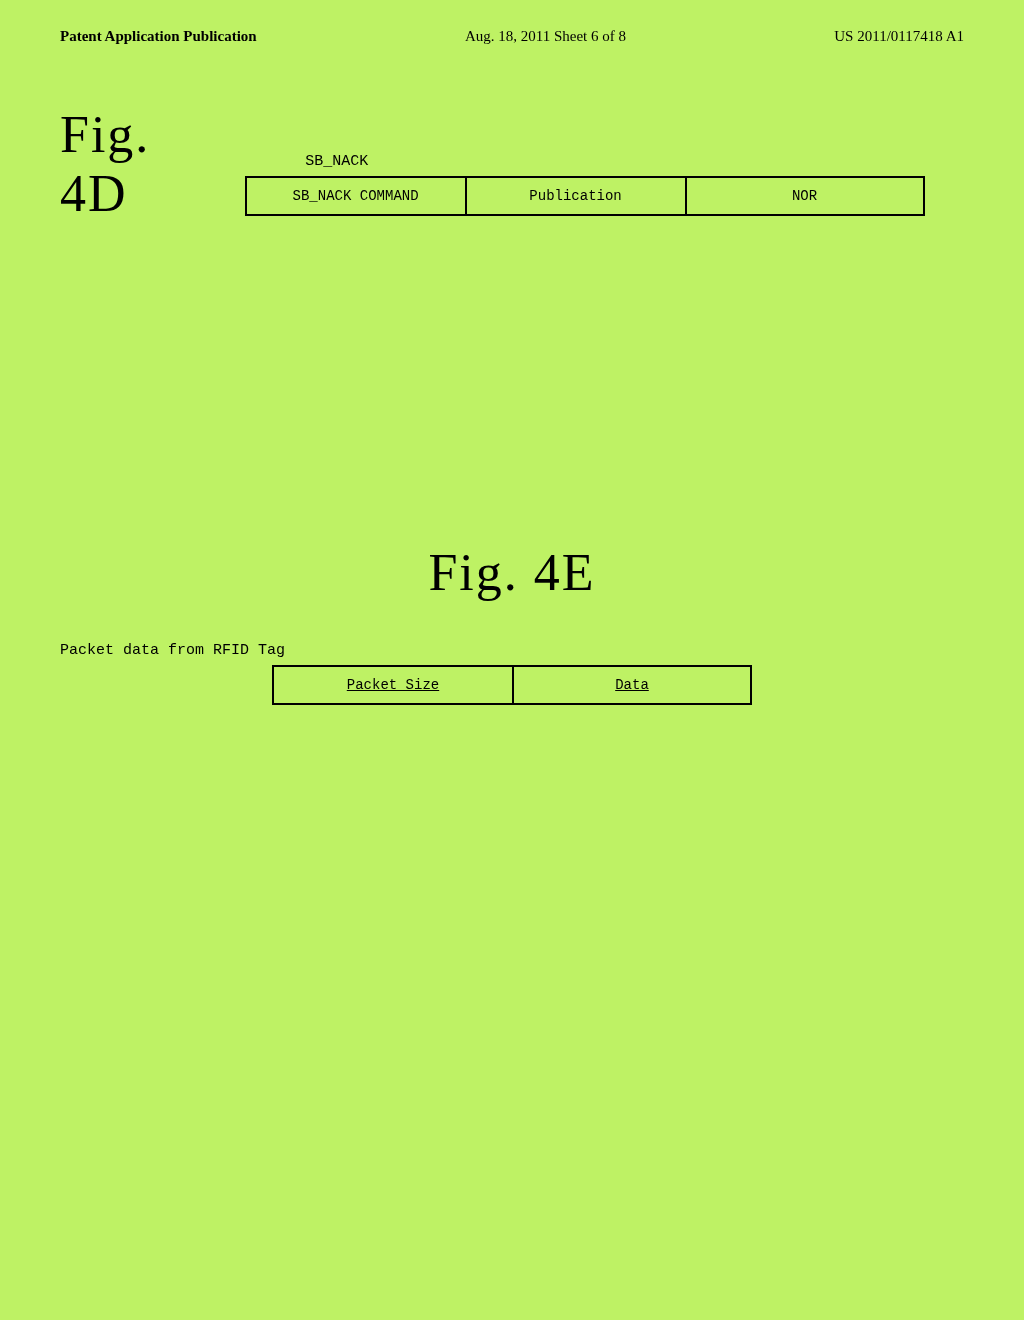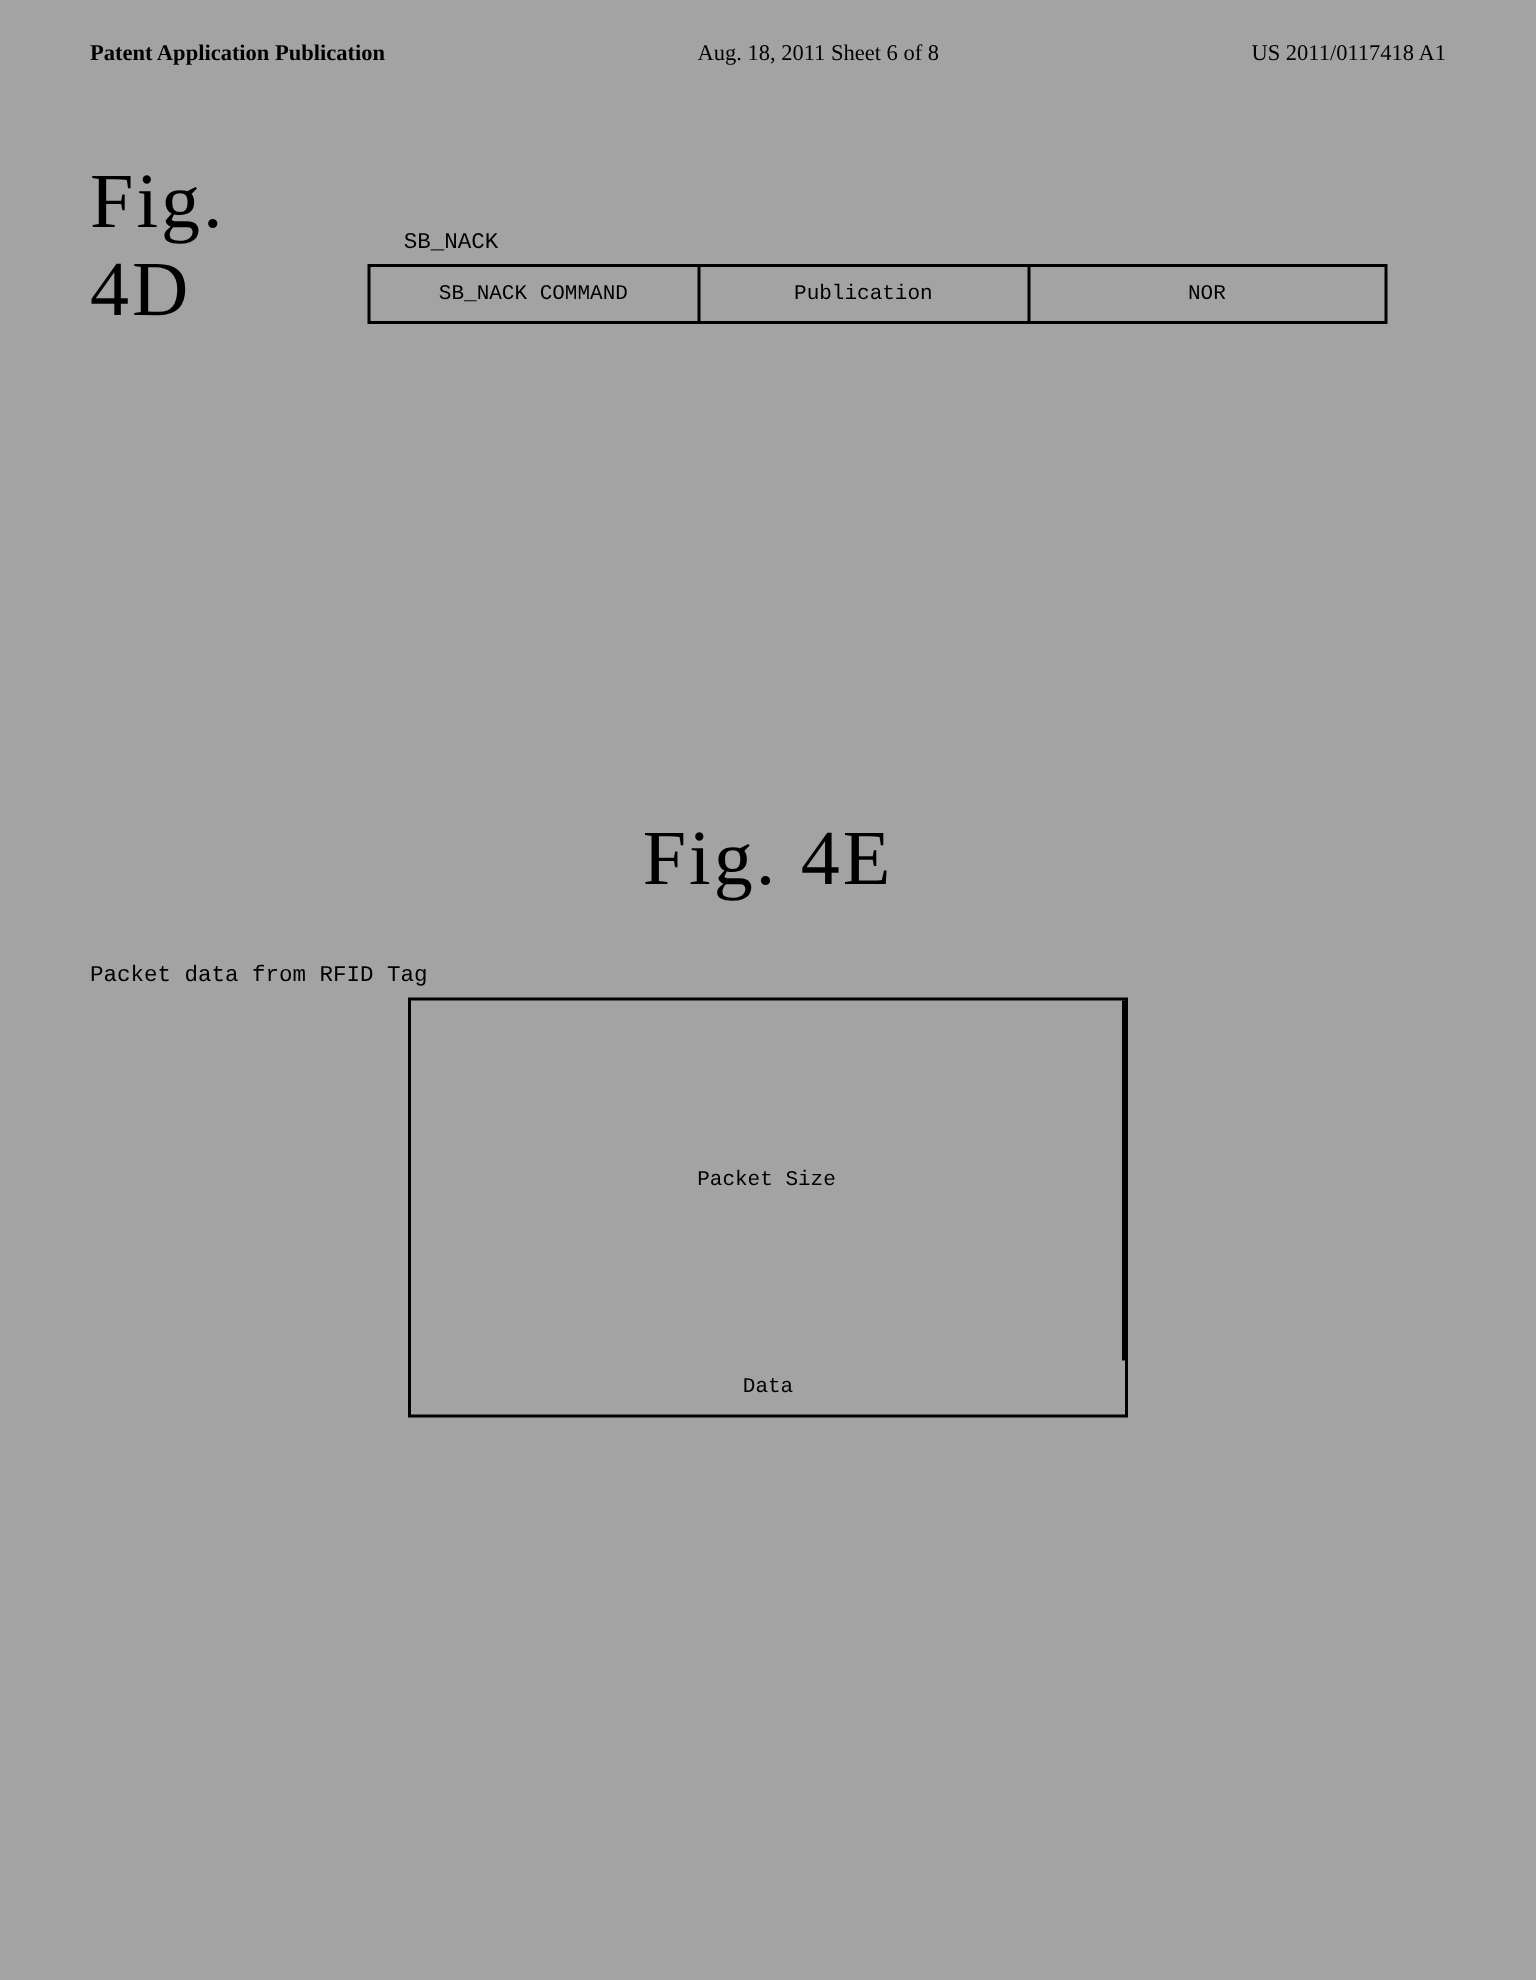--- a/index.html
+++ b/index.html
@@ -12,21 +12,21 @@
       width: 1024px;
       min-height: 1320px;
       background: #ffffff;
       font-family: 'Times New Roman', Times, serif;
       color: #000000;
     }
 
     .page {
       width: 1024px;
       min-height: 1320px;
-      background: #a3a3a3;
+      background: #bef264;
       padding: 0;
       position: relative;
     }
 
     
     .header {
       display: flex;
       justify-content: space-between;
       align-items: baseline;
       padding: 28px 60px 0 60px;
@@ -74,21 +74,21 @@
       display: flex;
       flex-direction: column;
       align-items: center;
       width: 100%;
     }
 
     .diagram-label {
       font-size: 15px;
       font-family: 'Courier New', Courier, monospace;
       align-self: flex-start;
-      margin-left: 64px;
+      margin-left: 100px;
       margin-bottom: 6px;
     }
 
     
     .packet-table {
       border: 2px solid #000;
       display: flex;
       flex-direction: row;
       width: 680px;
     }
@@ -133,22 +133,23 @@
     }
 
     .cell-data {
       flex: 1;
       align-items: flex-end;
     }
 
     .packet-table-4e {
       border: 2px solid #000;
       display: flex;
-      flex-direction: column;
+      flex-direction: row;
       width: 480px;
+      text-decoration: underline;
     }
 
     .diagram-label-4e {
       font-size: 15px;
       font-family: 'Courier New', Courier, monospace;
       align-self: flex-start;
       margin-bottom: 6px;
     }
   </style>
 </head>

